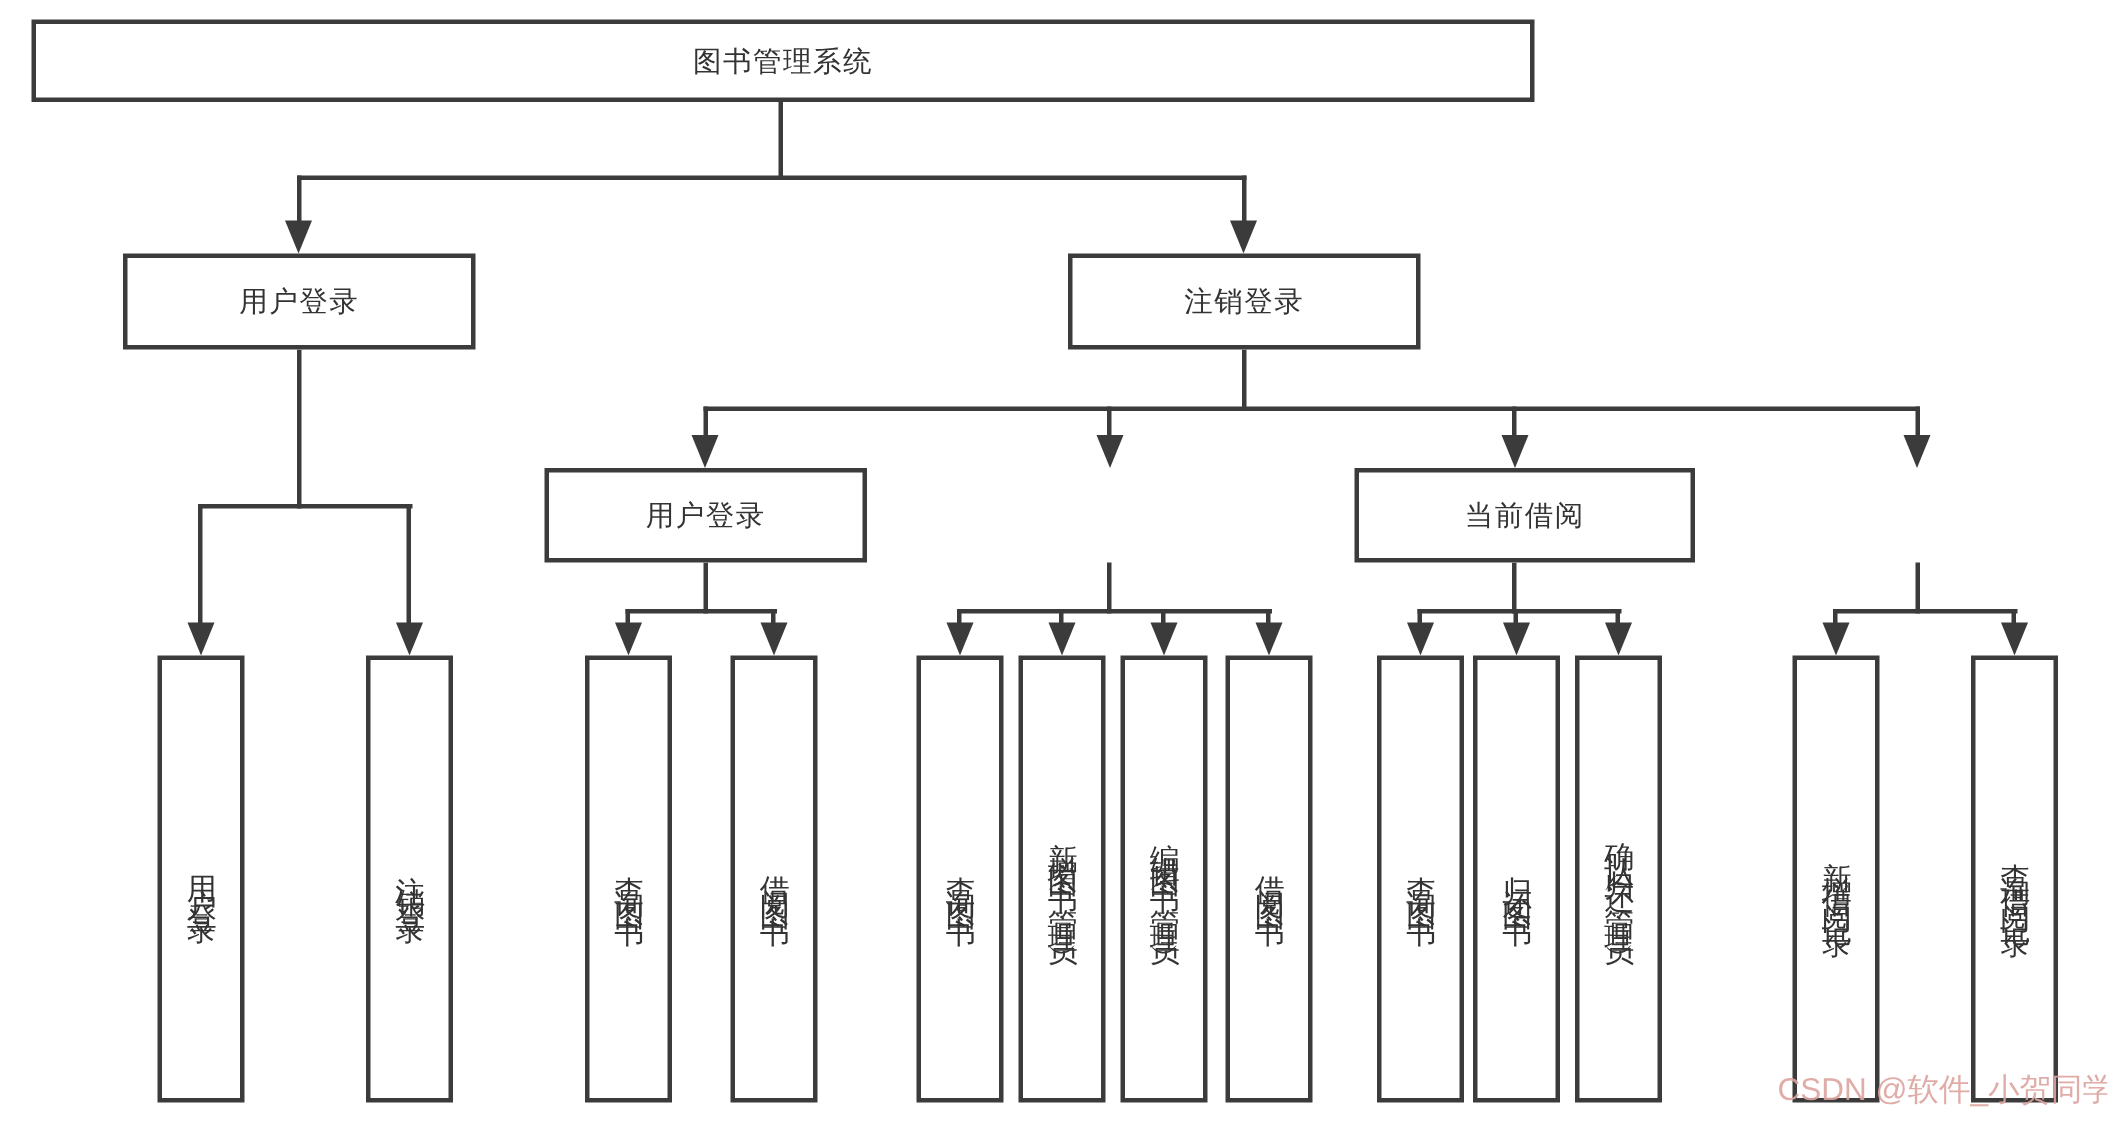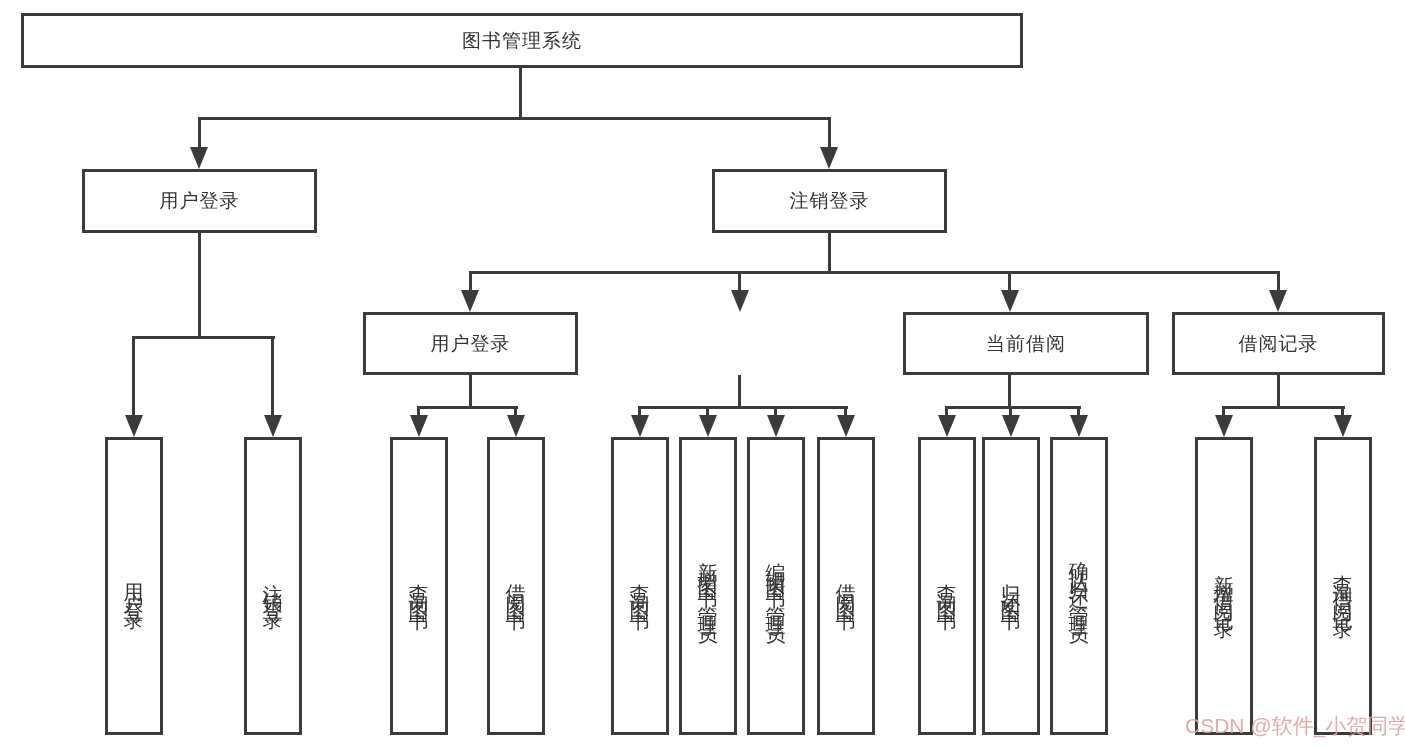--- a/index.html
+++ b/index.html
@@ -106,25 +106,22 @@
   <div class="box" style="left:82px;top:169px;width:235px;height:64px">
     <span class="hlabel">用户登录</span>
   </div>
   <div class="box" style="left:712px;top:169px;width:235px;height:64px">
     <span class="hlabel">注销登录</span>
   </div>
 
   <div class="box" style="left:363px;top:312px;width:215px;height:63px">
     <span class="hlabel">用户登录</span>
   </div>
-  <div class="box" style="left:903px;top:312px;width:246px;height:63px">
+  <div class="box" style="left:903px;top:312px;width:227px;height:63px">
     <span class="hlabel">当前借阅</span>
-  </div>
-  <div class="box" style="left:1172px;top:312px;width:213px;height:63px">
-    <span class="hlabel">借阅记录</span>
   </div>
 
   <div class="box vbox" style="left:105px">
     <span class="vlabel">用户登录</span>
   </div>
   <div class="box vbox" style="left:244px">
     <span class="vlabel">注销登录</span>
   </div>
 
   <div class="box vbox" style="left:390px">

